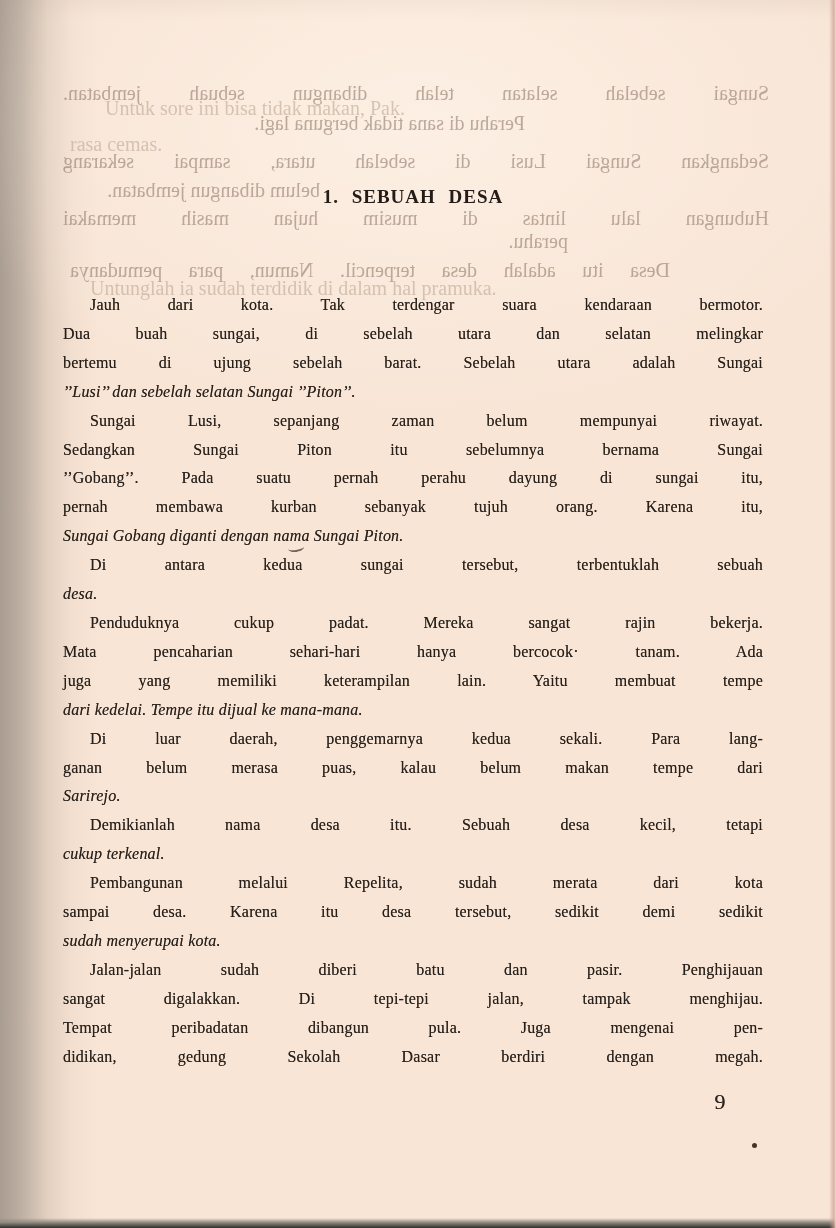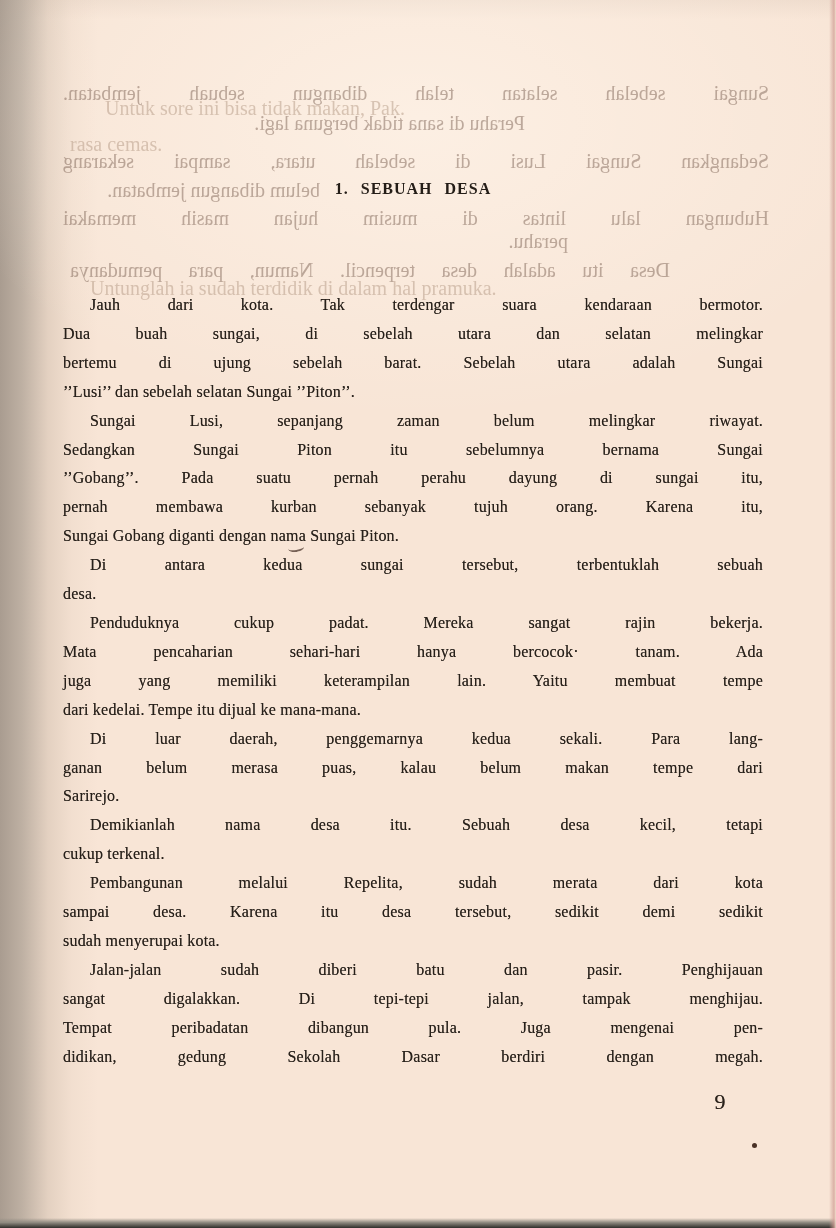--- a/index.html
+++ b/index.html
@@ -15,31 +15,31 @@
   
   .ghost {
     position:absolute; font-size:20px; line-height:23px;
     white-space:nowrap; filter:blur(.4px); pointer-events:none;
   }
   .ghost.fill { white-space:normal; text-align:justify; text-align-last:justify; }
   .ghost.mirror { transform:scaleX(-1); color:rgba(125,100,86,.50); }
   .ghost.offset { color:rgba(176,148,128,.48); filter:blur(.55px); }
   
   .title {
-    position:absolute; left:63px; top:180px; width:700px; margin:0;
-    text-align:center; font-size:16px; font-weight:bold;
+    position:absolute; left:63px; top:186px; width:700px; margin:0;
+    text-align:center; font-size:19px; font-weight:bold;
     letter-spacing:1px; word-spacing:7px; color:#241d17;
   }
   .bodytext {
     position:absolute; left:63px; top:291px; width:700px;
     font-size:16px; line-height:28.9px; letter-spacing:.2px;
     text-shadow:0 0 .4px rgba(39,32,26,.6);
   }
   .line { text-align:justify; text-align-last:justify; }
-  .line.last { text-align-last:left; }
+  .line.last { text-align-last:left;font-style:italic; }
   .line.indent { text-indent:27px; }
   .pagenum {
     position:absolute; left:700px; top:1089px; width:40px;
     text-align:center; font-size:22px; color:#2a221b;
     text-shadow:0 0 .4px rgba(39,32,26,.6);
   }
   
   .ink-dot { position:absolute; left:752px; top:1143px; width:5px; height:5px;
     border-radius:50%; background:#4a3126; }
   .pen-mark { position:absolute; left:288px; top:544px; width:16px; height:6px;
@@ -66,21 +66,21 @@
       <div class="ghost offset" style="top: 243px; left: 90px; width: 560px; margin-top: 34px;">Untunglah ia sudah terdidik di dalam hal pramuka.</div>
     </div>
 
   <h1 class="title">1. SEBUAH DESA</h1>
 
   <div class="bodytext" id="body-text">
       <div class="line indent">Jauh dari kota. Tak terdengar suara kendaraan bermotor.</div>
       <div class="line">Dua buah sungai, di sebelah utara dan selatan melingkar</div>
       <div class="line">bertemu di ujung sebelah barat. Sebelah utara adalah Sungai</div>
       <div class="line last">’’Lusi’’ dan sebelah selatan Sungai ’’Piton’’.</div>
-      <div class="line indent">Sungai Lusi, sepanjang zaman belum melingkar riwayat.</div>
+      <div class="line indent">Sungai Lusi, sepanjang zaman belum mempunyai riwayat.</div>
       <div class="line">Sedangkan Sungai Piton itu sebelumnya bernama Sungai</div>
       <div class="line">’’Gobang’’. Pada suatu pernah perahu dayung di sungai itu,</div>
       <div class="line">pernah membawa kurban sebanyak tujuh orang. Karena itu,</div>
       <div class="line last">Sungai Gobang diganti dengan nama Sungai Piton.</div>
       <div class="line indent">Di antara kedua sungai tersebut, terbentuklah sebuah</div>
       <div class="line last">desa.</div>
       <div class="line indent">Penduduknya cukup padat. Mereka sangat rajin bekerja.</div>
       <div class="line">Mata pencaharian sehari-hari hanya bercocok· tanam. Ada</div>
       <div class="line">juga yang memiliki keterampilan lain. Yaitu membuat tempe</div>
       <div class="line last">dari kedelai. Tempe itu dijual ke mana-mana.</div>

